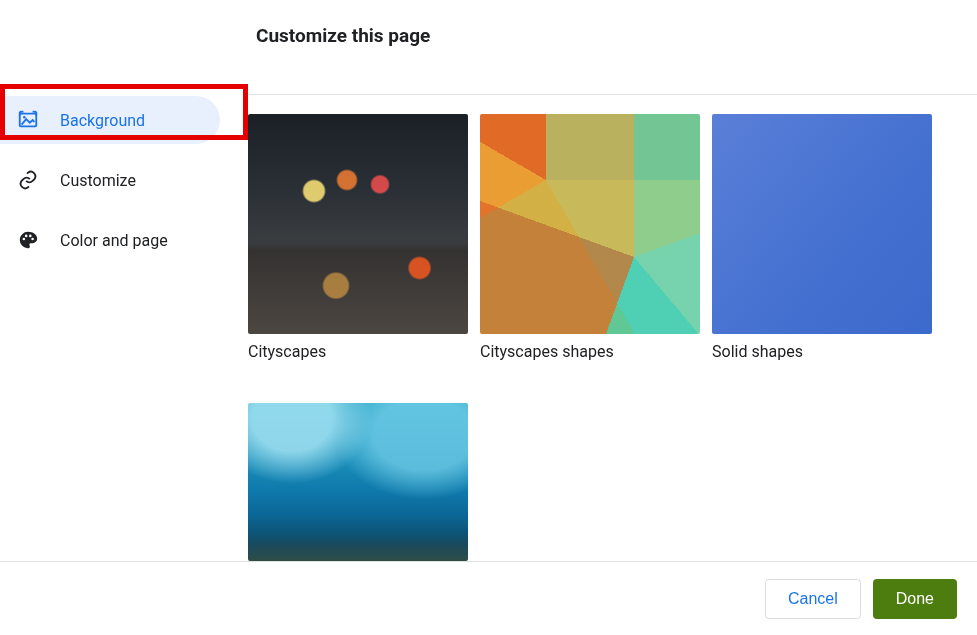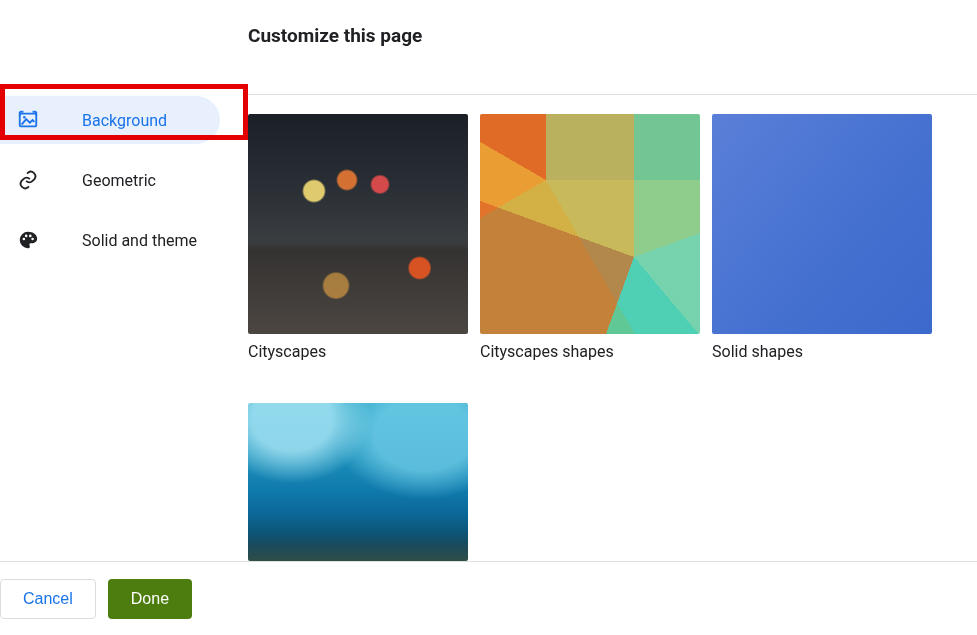--- a/index.html
+++ b/index.html
@@ -8,42 +8,41 @@
     .page { display: flex; flex-direction: column; height: 100%; }
 
     .content { display: flex; flex: 1 1 auto; min-height: 0; }
 
     
     .sidebar { width: 248px; padding-top: 96px; flex: 0 0 auto; position: relative; }
     .sidebar-item {
       display: flex; align-items: center; height: 48px;
       padding-left: 16px; cursor: pointer; font-size: 16px;
       color: #202124;
-      gap: 22px;
     }
     .sidebar-item.selected {
       background: #e8f0fe;
       color: #1a73e8;
       border-top-right-radius: 24px;
       border-bottom-right-radius: 24px;
       width: 220px;
     }
     .highlight-box {
       position: absolute;
       top: 84px; left: 0;
       width: 248px; height: 56px;
       border: 5px solid #e40000;
       pointer-events: none;
     }
     .sidebar-item .icon { width: 24px; height: 24px; flex: 0 0 auto; display: inline-flex; align-items: center; justify-content: center; margin-right: 20px; }
     .sidebar-item .label { }
 
     
     .main { flex: 1 1 auto; position: relative; overflow: hidden; }
-    .title { font-size: 19px; color: #202124; padding: 24px 0 22px 0; margin-left: 0; }
+    .title { font-size: 19px; color: #202124; padding: 24px 0 22px 0; margin-left: 8px; }
     .divider { height: 1px; background: #e0e0e0; position: absolute; top: 94px; left: 0; right: 0; }
 
     .grid {
       position: absolute; top: 114px; left: 0; right: 20px; bottom: 0;
       overflow: hidden;
       display: grid;
       grid-template-columns: repeat(3, 220px);
       column-gap: 12px;
       row-gap: 42px;
       align-content: start;
@@ -81,21 +80,21 @@
         linear-gradient(180deg, #2fa7c8 0%, #1b8fba 35%, #0f7aac 55%, #0b6898 70%, #0c5578 82%, #1a4a5c 90%, #2f4d46 100%);
     }
     
     .tile.partial .thumb { height: 158px; }
 
     
     .footer {
       flex: 0 0 auto;
       height: 74px;
       border-top: 1px solid #e0e0e0;
-      display: flex; align-items: center; 
+      display: flex; align-items: center; justify-content: flex-end;
       padding-right: 20px; gap: 12px;
       background: #fff;
     }
     .btn {
       height: 40px; padding: 0 22px;
       font-size: 16px; border-radius: 4px;
       cursor: pointer; display: inline-flex; align-items: center; justify-content: center;
       border: 1px solid transparent;
     }
     .btn-secondary { background: #fff; color: #1a73e8; border-color: #dadce0; }
@@ -126,34 +125,34 @@
         <span class="label">Background</span>
       </div>
 
       <div class="sidebar-item" style="margin-top:12px">
         <span class="icon">
           <svg viewBox="0 0 24 24" width="22" height="22" fill="none" stroke="#202124" stroke-width="2">
             <path d="M10 13a5 5 0 0 0 7 0l2-2a5 5 0 0 0-7-7l-1 1"></path>
             <path d="M14 11a5 5 0 0 0-7 0l-2 2a5 5 0 0 0 7 7l1-1"></path>
           </svg>
         </span>
-        <span class="label">Geometric</span>
+        <span class="label">Customize</span>
       </div>
 
       <div class="sidebar-item" style="margin-top:12px">
         <span class="icon">
           <svg viewBox="0 0 24 24" width="22" height="22" fill="#202124">
             <path d="M12 3a9 9 0 1 0 0 18c1.5 0 2-1 2-2 0-.8-.5-1.3-.5-2 0-1 .8-1.5 1.8-1.5H17a5 5 0 0 0 5-5c0-4.5-4.5-7.5-10-7.5Z"></path>
             <circle cx="7.5" cy="11" r="1.4" fill="#fff"></circle>
             <circle cx="10" cy="7.5" r="1.4" fill="#fff"></circle>
             <circle cx="14.5" cy="7.5" r="1.4" fill="#fff"></circle>
             <circle cx="17" cy="11" r="1.4" fill="#fff"></circle>
           </svg>
         </span>
-        <span class="label">Solid and theme</span>
+        <span class="label">Color and page</span>
       </div>
     </nav>
 
     <main class="main">
       <h1 class="title">Customize this page</h1>
       <div class="divider"></div>
 
       <div class="grid">
         <div class="tile">
           <div class="thumb thumb-cityscapes"></div>

